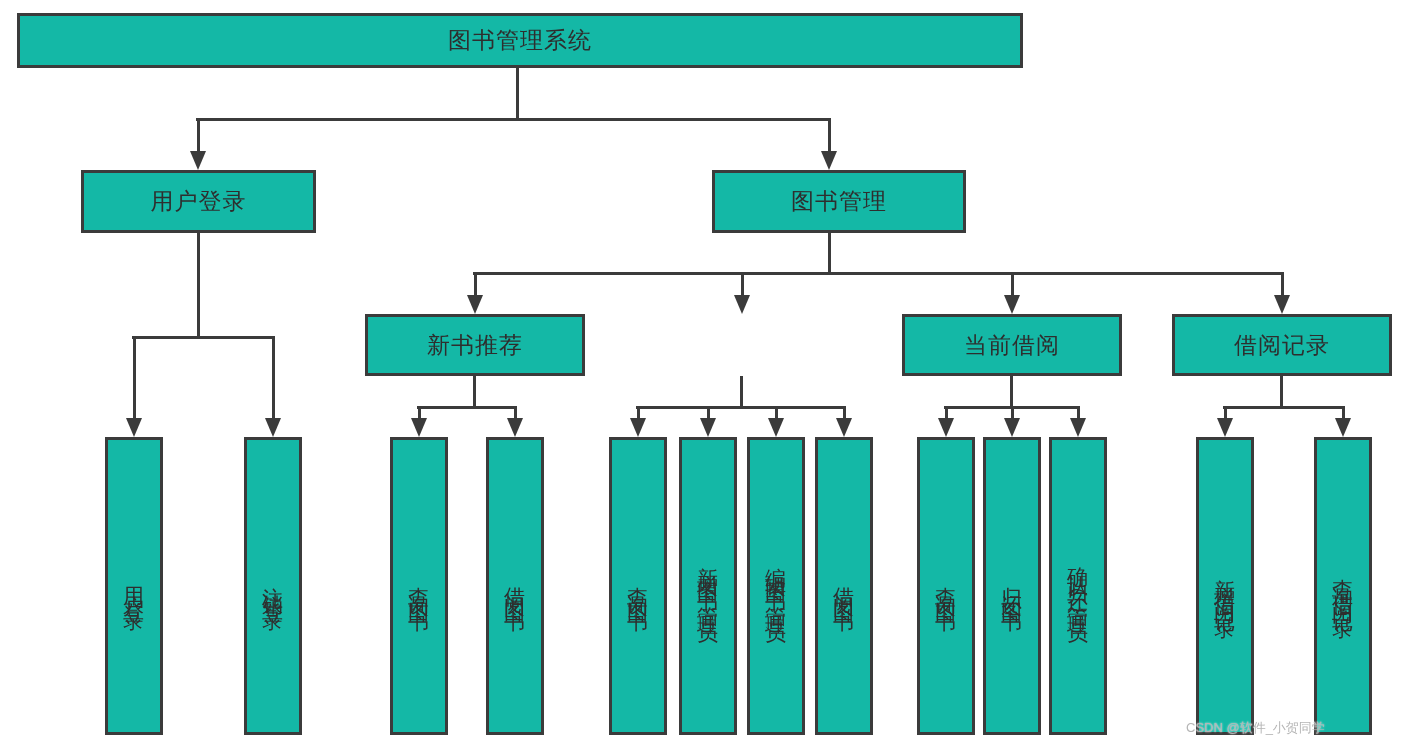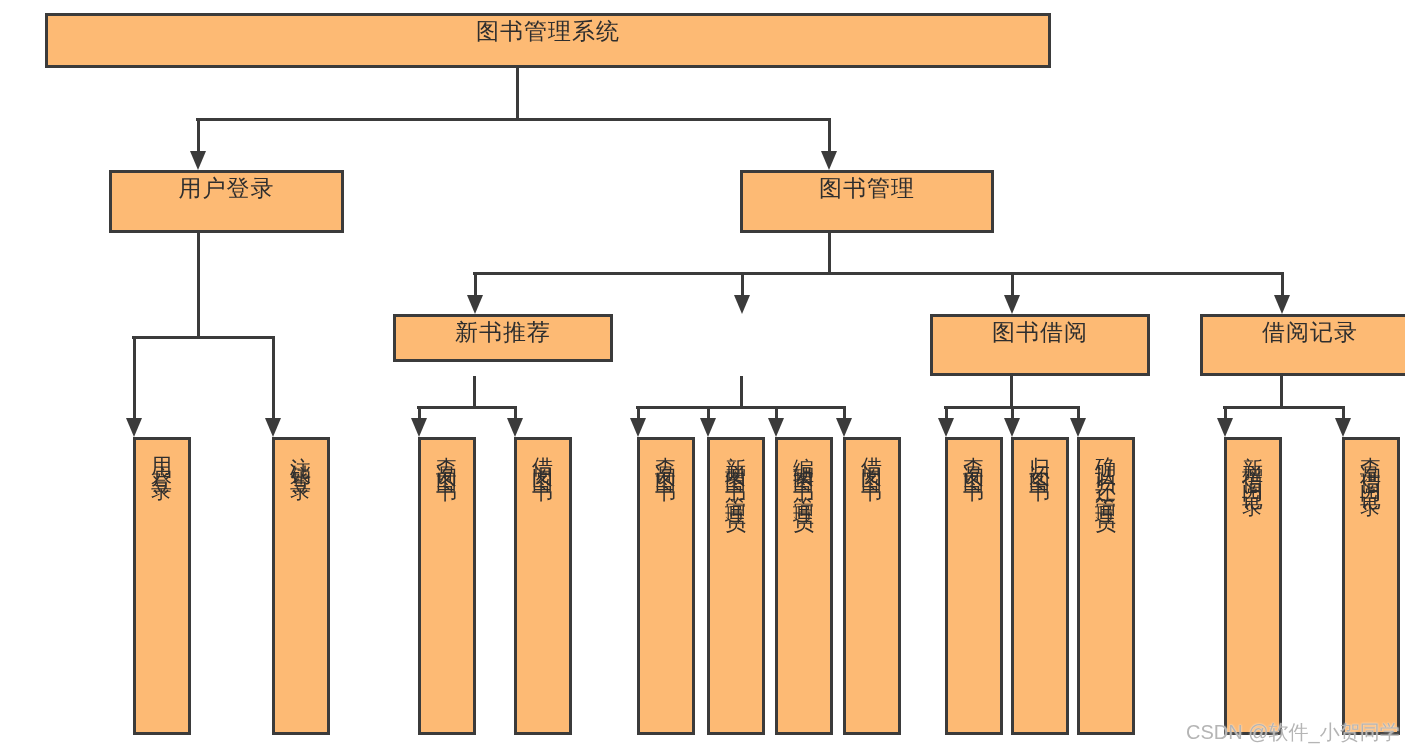--- a/index.html
+++ b/index.html
@@ -14,25 +14,25 @@
   .canvas {
     position: relative;
     width: 1405px;
     height: 747px;
     background: var(--bg);
     overflow: hidden;
   }
   .box {
     position: absolute;
     border: 3px solid var(--line);
-    background: #fdba74;
+    background: #14b8a6;
     display: flex;
+    align-items: center;
     justify-content: center;
     color: var(--text);
-    margin-left: 28px;
   }
   .box .lbl { white-space: nowrap; }
   .lvl1 .lbl, .lvl2 .lbl, .lvl3 .lbl {
     font-size: 23px;
     letter-spacing: 1px;
   }
   .leaf .lbl {
     writing-mode: vertical-rl;
     text-orientation: mixed;
     font-size: 21px;
@@ -67,21 +67,21 @@
     width: 0;
     height: 0;
     border-left: 8px solid transparent;
     border-right: 8px solid transparent;
     border-top: 19px solid var(--line);
   }
   .watermark {
     position: absolute;
     left: 1186px;
     top: 719px;
-    font-size: 20px;
+    font-size: 13px;
     color: var(--wm);
     text-shadow: 0 0 2px rgba(255,255,255,0.9);
     z-index: 5;
     white-space: nowrap;
   }
 </style>
 </head>
 <body>
 
 <div class="canvas">
@@ -107,25 +107,25 @@
   <div class="varrow" style="left:126px; top:336px; height:101px;"></div>
   <div class="varrow" style="left:265px; top:336px; height:101px;"></div>
 
   <div class="vline" style="left:828px; top:233px; height:42px;"></div>
   <div class="hline" style="left:473px; top:272px; width:810px;"></div>
   <div class="varrow" style="left:467px; top:272px; height:42px;"></div>
   <div class="varrow" style="left:734px; top:272px; height:42px;"></div>
   <div class="varrow" style="left:1004px; top:272px; height:42px;"></div>
   <div class="varrow" style="left:1274px; top:272px; height:42px;"></div>
 
-  <div class="box lvl3" style="left:365px; top:314px; width:220px; height:48px;">
+  <div class="box lvl3" style="left:365px; top:314px; width:220px; height:62px;">
     <span class="lbl">新书推荐</span>
   </div>
   <div class="box lvl3" style="left:902px; top:314px; width:220px; height:62px;">
-    <span class="lbl">图书借阅</span>
+    <span class="lbl">当前借阅</span>
   </div>
   <div class="box lvl3" style="left:1172px; top:314px; width:220px; height:62px;">
     <span class="lbl">借阅记录</span>
   </div>
 
   <div class="vline" style="left:473px; top:376px; height:33px;"></div>
   <div class="hline" style="left:417px; top:406px; width:99px;"></div>
   <div class="varrow" style="left:411px; top:406px; height:31px;"></div>
   <div class="varrow" style="left:507px; top:406px; height:31px;"></div>
 

